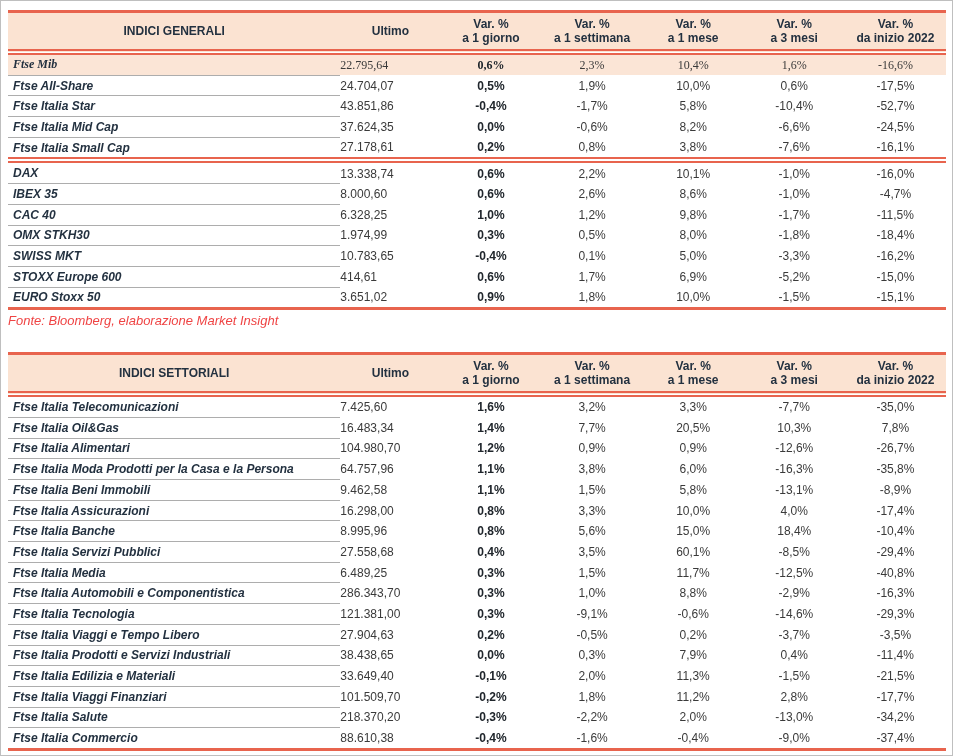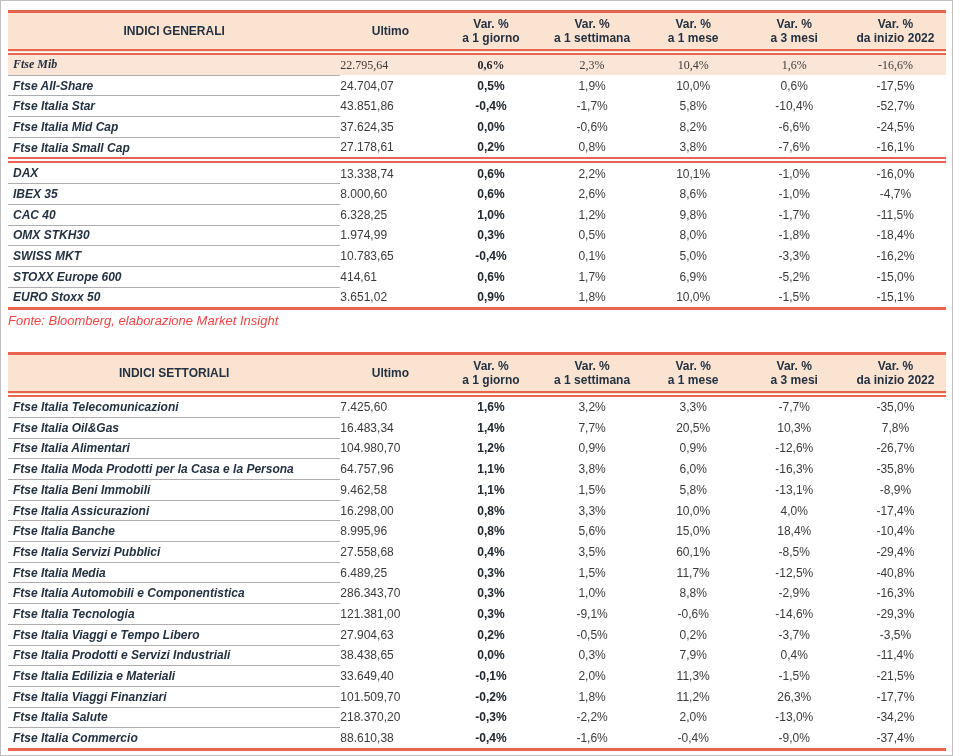--- a/index.html
+++ b/index.html
@@ -400,21 +400,21 @@
             <td class="var">11,3%</td>
             <td class="var">-1,5%</td>
             <td class="var">-21,5%</td>
           </tr>
           <tr>
             <td class="label">Ftse Italia Viaggi Finanziari</td>
             <td class="num">101.509,70</td>
             <td class="var varday">-0,2%</td>
             <td class="var">1,8%</td>
             <td class="var">11,2%</td>
-            <td class="var">26,3%</td>
+            <td class="var">2,8%</td>
             <td class="var">-17,7%</td>
           </tr>
           <tr>
             <td class="label">Ftse Italia Salute</td>
             <td class="num">218.370,20</td>
             <td class="var varday">-0,3%</td>
             <td class="var">-2,2%</td>
             <td class="var">2,0%</td>
             <td class="var">-13,0%</td>
             <td class="var">-34,2%</td>

